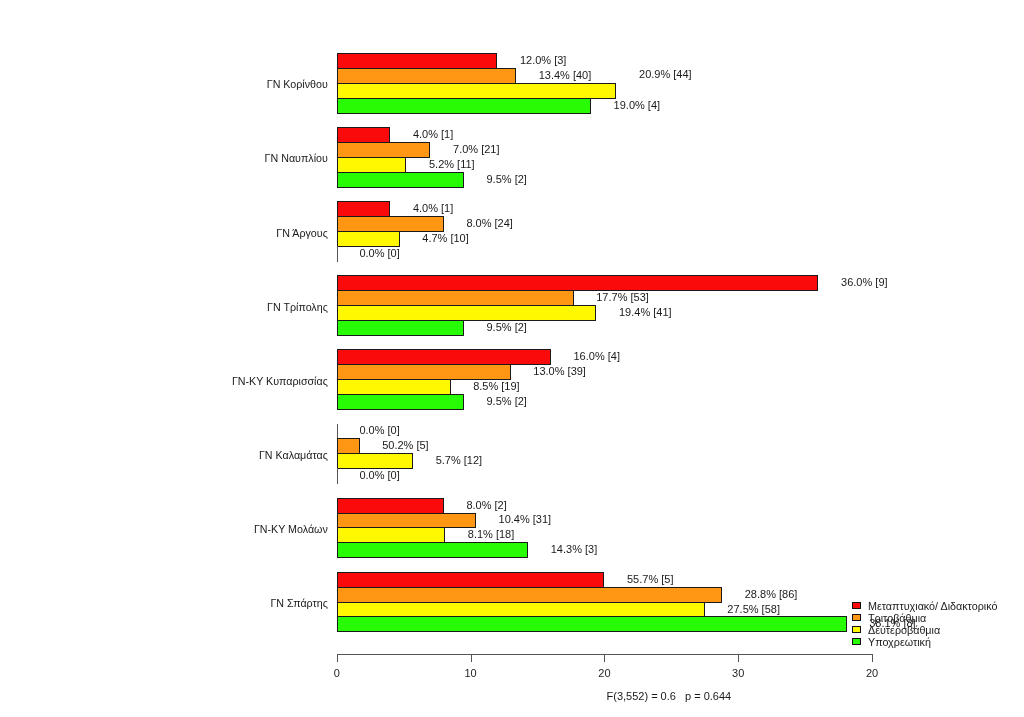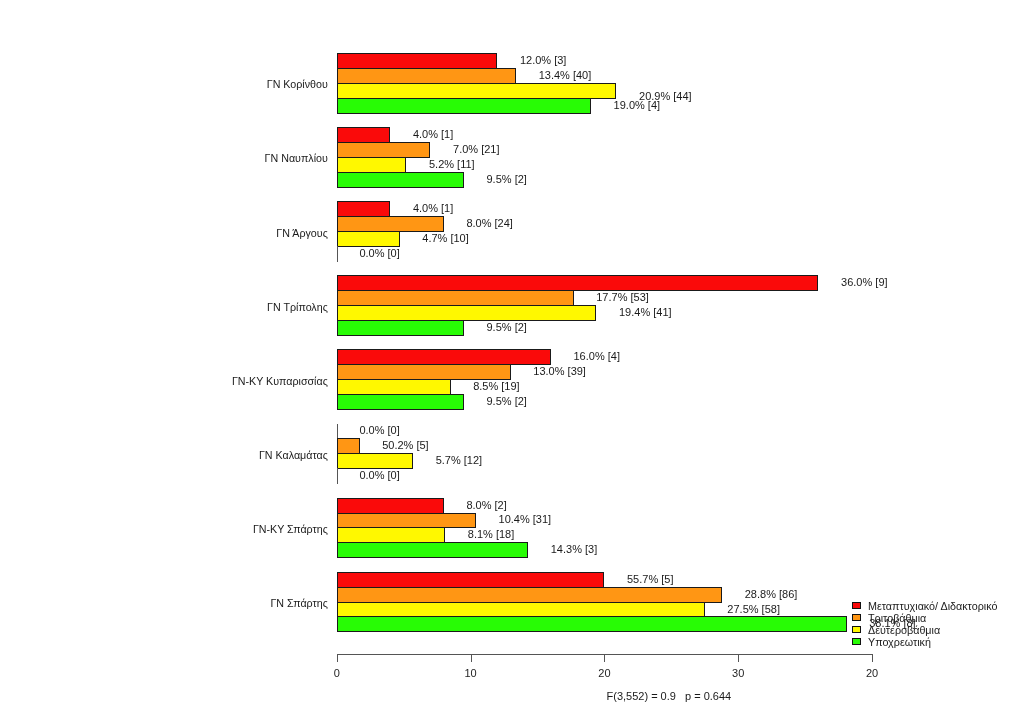--- a/index.html
+++ b/index.html
@@ -23,21 +23,21 @@
 <div id="chart">
 
   <div class="plot-area">
     <div class="group">
       <div class="cat-label" style="top:77.35px">ΓΝ Κορίνθου</div>
       <div class="bar" style="left:336.8px;top:53.00px;width:160.56px;height:15.925px;background:#fa0a0a"></div>
       <div class="val-label" style="left:519.96px;top:52.96px">12.0% [3]</div>
       <div class="bar" style="left:336.8px;top:67.92px;width:179.29px;height:15.925px;background:#ff9614"></div>
       <div class="val-label" style="left:538.69px;top:67.89px">13.4% [40]</div>
       <div class="bar" style="left:336.8px;top:82.85px;width:279.64px;height:15.925px;background:#fff800"></div>
-      <div class="val-label" style="left:639.04px;top:89px">20.9% [44]</div>
+      <div class="val-label" style="left:639.04px;top:67px">20.9% [44]</div>
       <div class="bar" style="left:336.8px;top:97.78px;width:254.22px;height:15.925px;background:#28fc05"></div>
       <div class="val-label" style="left:613.62px;top:97.74px">19.0% [4]</div>
     </div>
     <div class="group">
       <div class="cat-label" style="top:151.45px">ΓΝ Ναυπλίου</div>
       <div class="bar" style="left:336.8px;top:127.10px;width:53.52px;height:15.925px;background:#fa0a0a"></div>
       <div class="val-label" style="left:412.92px;top:127.06px">4.0% [1]</div>
       <div class="bar" style="left:336.8px;top:142.03px;width:93.66px;height:15.925px;background:#ff9614"></div>
       <div class="val-label" style="left:453.06px;top:141.99px">7.0% [21]</div>
       <div class="bar" style="left:336.8px;top:156.95px;width:69.58px;height:15.925px;background:#fff800"></div>
@@ -83,21 +83,21 @@
       <div class="bar zero-bar" style="left:336.8px;top:423.50px;height:15.925px"></div>
       <div class="val-label" style="left:359.40px;top:423.46px">0.0% [0]</div>
       <div class="bar" style="left:336.8px;top:438.43px;width:22.75px;height:15.925px;background:#ff9614"></div>
       <div class="val-label" style="left:382.15px;top:438.39px">50.2% [5]</div>
       <div class="bar" style="left:336.8px;top:453.35px;width:76.27px;height:15.925px;background:#fff800"></div>
       <div class="val-label" style="left:435.67px;top:453.31px">5.7% [12]</div>
       <div class="bar zero-bar" style="left:336.8px;top:468.27px;height:15.925px"></div>
       <div class="val-label" style="left:359.40px;top:468.24px">0.0% [0]</div>
     </div>
     <div class="group">
-      <div class="cat-label" style="top:521.95px">ΓΝ-ΚΥ Σπάρτης</div>
+      <div class="cat-label" style="top:521.95px">ΓΝ-ΚΥ Μολάων</div>
       <div class="bar" style="left:336.8px;top:497.60px;width:107.04px;height:15.925px;background:#fa0a0a"></div>
       <div class="val-label" style="left:466.44px;top:497.56px">8.0% [2]</div>
       <div class="bar" style="left:336.8px;top:512.52px;width:139.15px;height:15.925px;background:#ff9614"></div>
       <div class="val-label" style="left:498.55px;top:512.49px">10.4% [31]</div>
       <div class="bar" style="left:336.8px;top:527.45px;width:108.38px;height:15.925px;background:#fff800"></div>
       <div class="val-label" style="left:467.78px;top:527.41px">8.1% [18]</div>
       <div class="bar" style="left:336.8px;top:542.38px;width:191.33px;height:15.925px;background:#28fc05"></div>
       <div class="val-label" style="left:550.73px;top:542.34px">14.3% [3]</div>
     </div>
     <div class="group">
@@ -131,16 +131,16 @@
     <div class="legend-swatch" style="left:852.0px;top:601.60px;background:#fa0a0a"></div>
     <div class="legend-text" style="left:868.0px;top:599.00px">Μεταπτυχιακό/ Διδακτορικό</div>
     <div class="legend-swatch" style="left:852.0px;top:613.70px;background:#ff9614"></div>
     <div class="legend-text" style="left:868.0px;top:611.10px">Τριτοβάθμια</div>
     <div class="legend-swatch" style="left:852.0px;top:625.80px;background:#fff800"></div>
     <div class="legend-text" style="left:868.0px;top:623.20px">Δευτεροβάθμια</div>
     <div class="legend-swatch" style="left:852.0px;top:637.90px;background:#28fc05"></div>
     <div class="legend-text" style="left:868.0px;top:635.30px">Υποχρεωτική</div>
   </div>
 
-  <div class="footnote" style="left:606.5px;top:688.5px">F(3,552) = 0.9</div>
+  <div class="footnote" style="left:606.5px;top:688.5px">F(3,552) = 0.6</div>
   <div class="footnote" style="left:685px;top:688.5px">p = 0.644</div>
 
 </div>
 
 </body></html>

